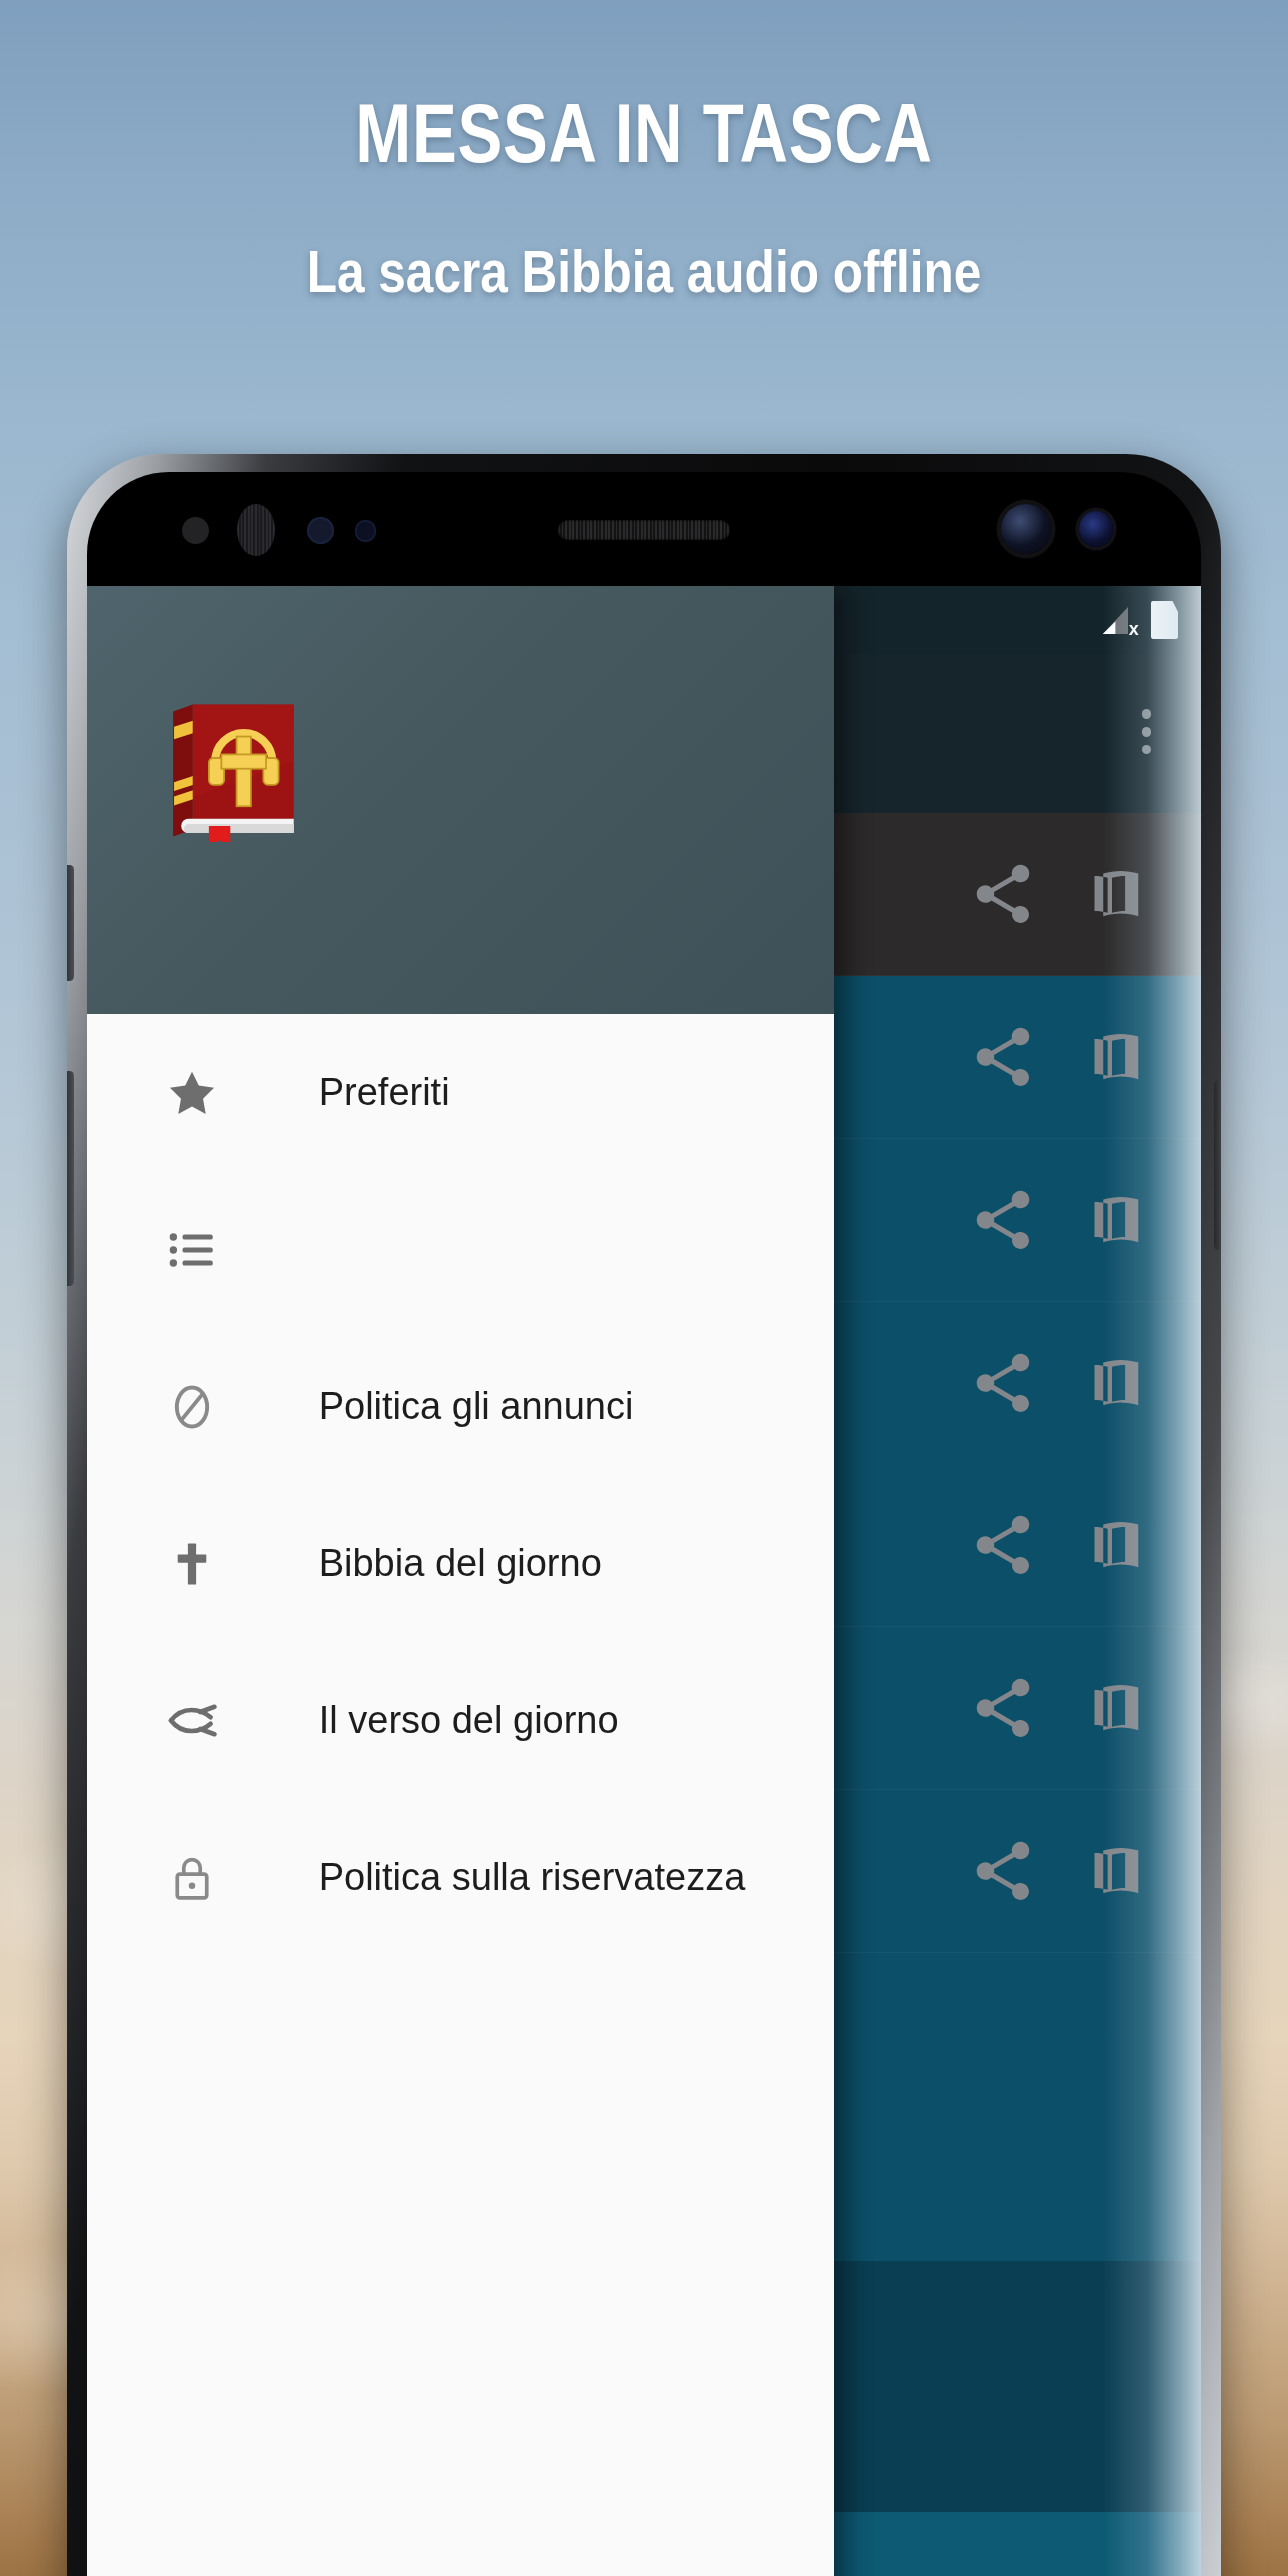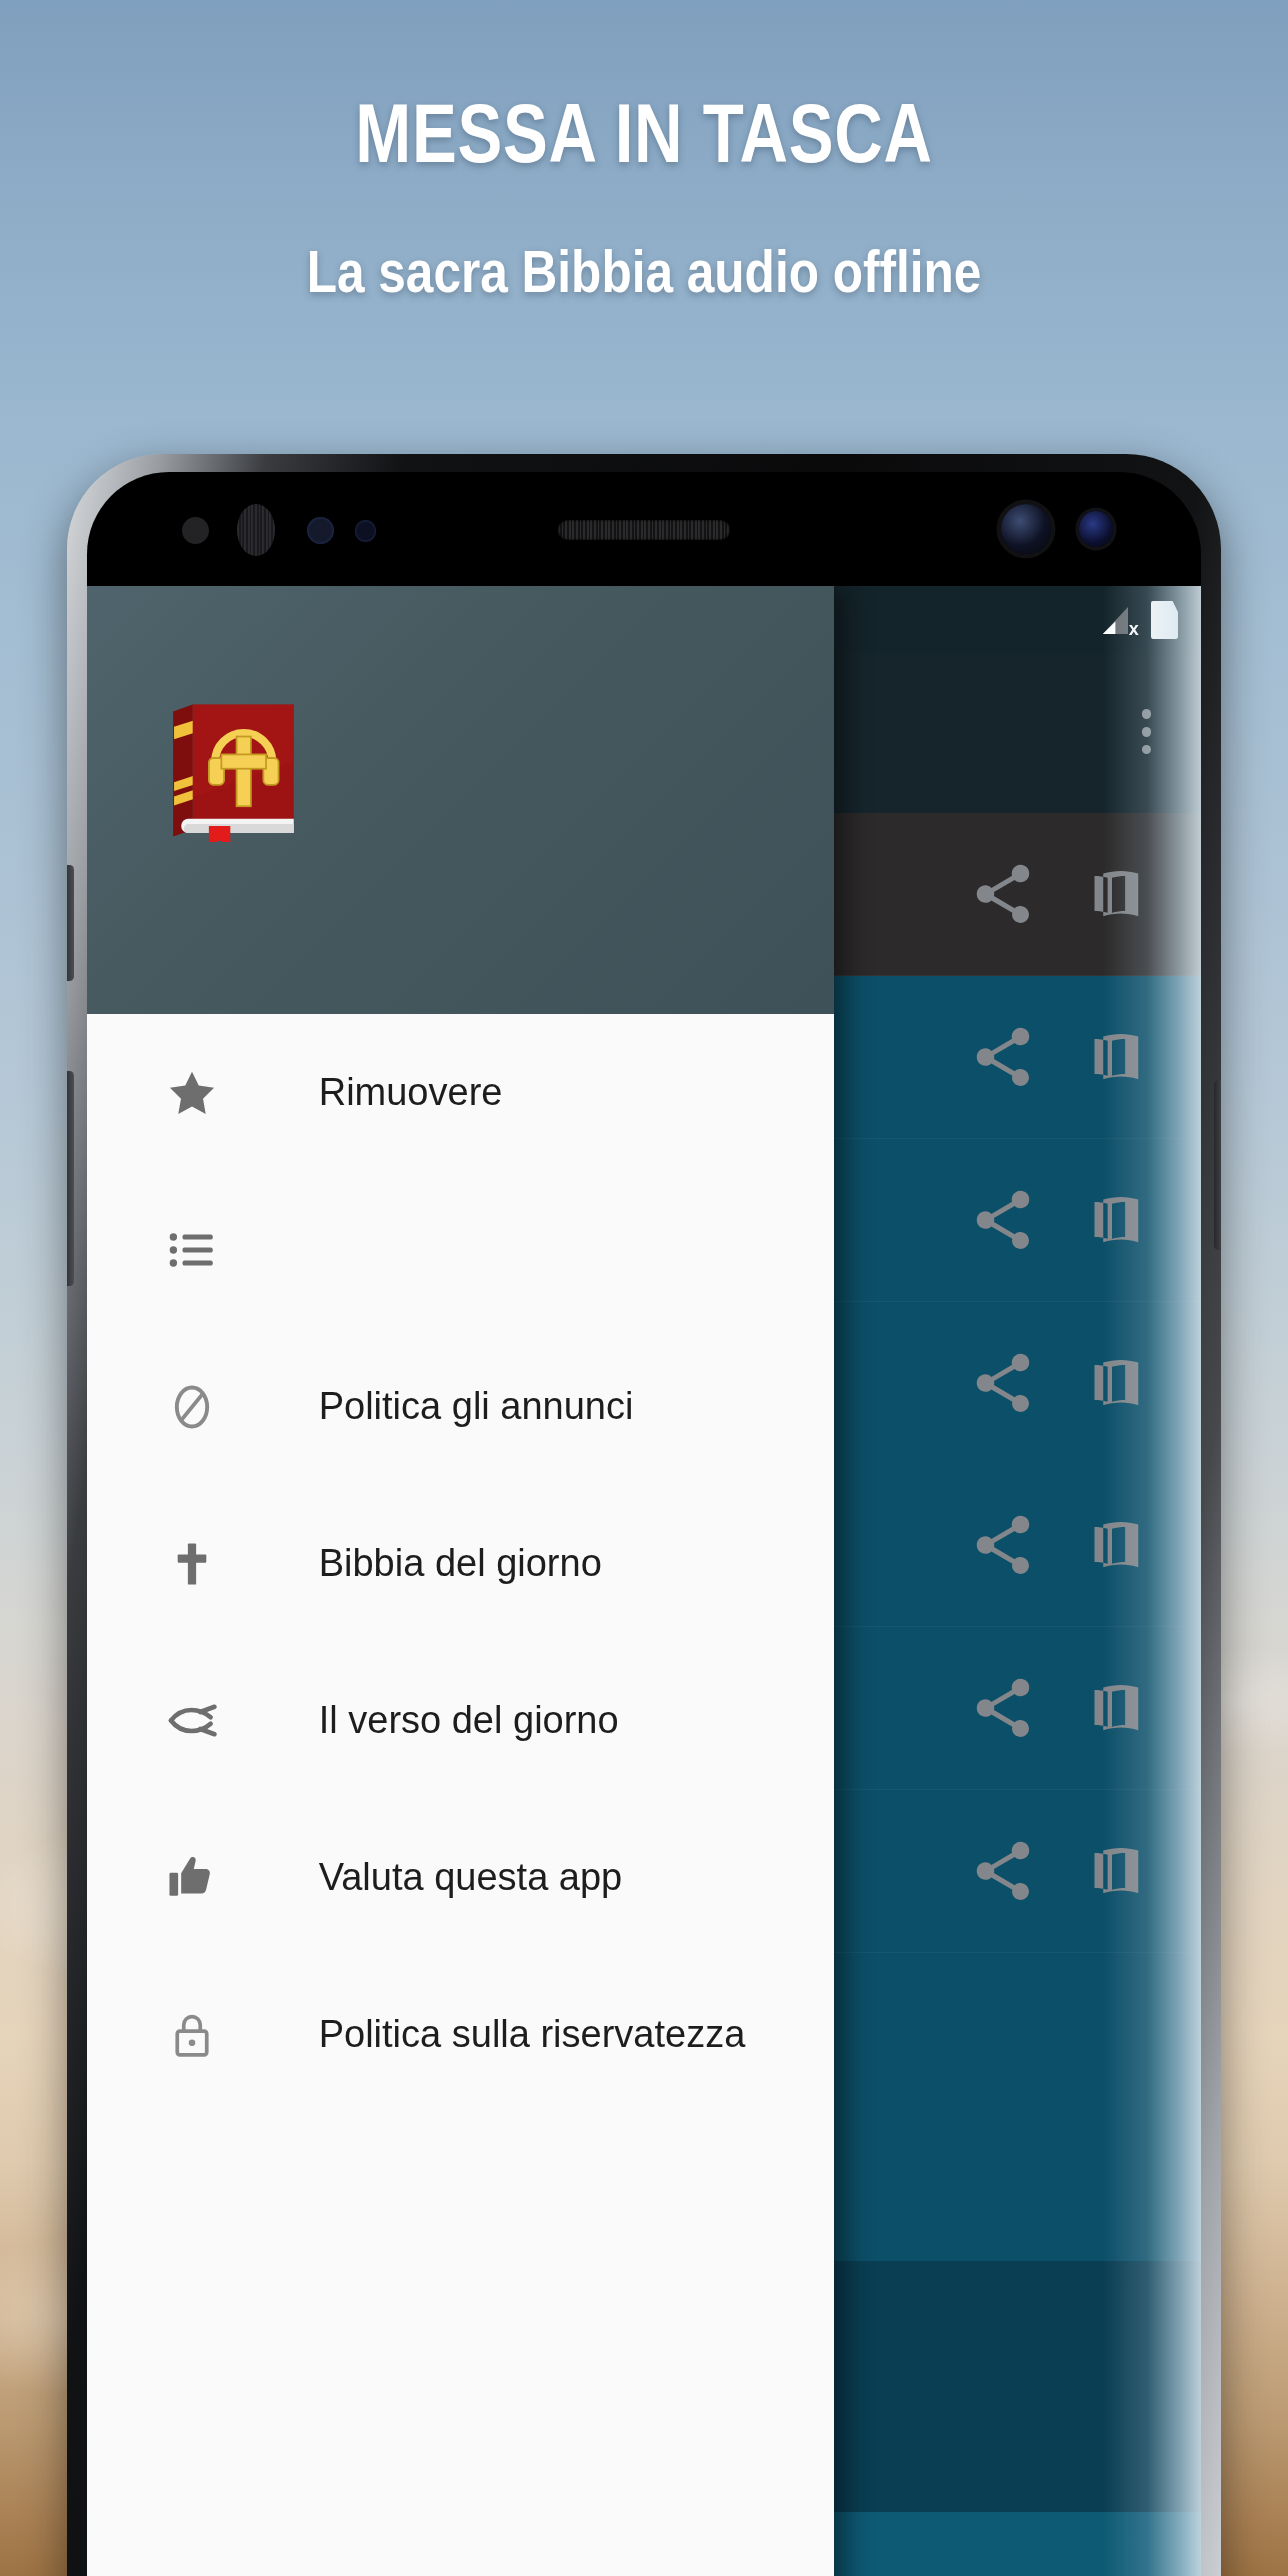--- a/index.html
+++ b/index.html
@@ -402,21 +402,21 @@
         </div>
 
         <div id="drawer-list">
 
           <div class="ditem">
             <span class="dicon">
               <svg viewBox="0 0 24 24" width="54" height="54" fill="#6e6e6e">
                   <path d="M12 2.6l3 6.1 6.8 1-4.9 4.8 1.2 6.8L12 18l-6.1 3.3 1.2-6.8L2.2 9.7l6.8-1z"></path>
                 </svg>
             </span>
-            <span class="dlabel">Rimuovere</span>
+            <span class="dlabel">Preferiti</span>
           </div>
 
           <div class="ditem">
             <span class="dicon">
               <svg viewBox="0 0 24 24" width="52" height="52" fill="#6e6e6e">
                 <circle cx="3.4" cy="6" r="1.7"></circle>
                   <rect x="7.6" y="4.9" width="14" height="2.3" rx="1"></rect>
                 <circle cx="3.4" cy="12" r="1.7"></circle>
                   <rect x="7.6" y="10.9" width="14" height="2.3" rx="1"></rect>
                 <circle cx="3.4" cy="18" r="1.7"></circle>
@@ -452,29 +452,20 @@
               <svg viewBox="0 0 24 24" width="55" height="55" fill="none" stroke="#6e6e6e" stroke-width="2" stroke-linecap="round">
                 <path d="M2.6 12c2.6-3.4 6.3-4.6 9-4.6 3.7 0 6.8 1.9 8.3 3.2"></path>
                 <path d="M2.6 12c2.6 3.4 6.3 4.6 9 4.6 3.7 0 6.8-1.9 8.3-3.2"></path>
                 <path d="M15.4 8.3L21.6 6"></path>
                 <path d="M15.4 15.7L21.6 18"></path>
               </svg>
             </span>
             <span class="dlabel">Il verso del giorno</span>
           </div>
 
-          <div class="ditem">
-            <span class="dicon">
-              <svg viewBox="0 0 24 24" width="52" height="52" fill="#6e6e6e">
-                <rect x="1.6" y="9.6" width="4" height="10.6" rx=".6"></rect>
-                <path d="M7 9.8l4.2-6.9c.4-.6 1.3-.8 1.9-.4.5.3.7.9.6 1.5l-.9 3.8h5.6c1.2 0 2.1 1.1 1.8 2.3l-1.7 7.3c-.2 1-1.1 1.7-2.1 1.7H7z"></path>
-              </svg>
-            </span>
-            <span class="dlabel">Valuta questa app</span>
-          </div>
 
 
           <div class="ditem">
             <span class="dicon">
               <svg viewBox="0 0 24 24" width="52" height="52" fill="none" stroke="#8a8a8a" stroke-width="1.7">
                 <rect x="5.2" y="10.2" width="13.6" height="11" rx="1.2"></rect>
                 <path d="M8.2 10.2V7.3a3.8 3.8 0 017.6 0v2.9"></path>
                 <circle cx="12" cy="15.6" r="1.5" fill="#8a8a8a" stroke="none"></circle>
               </svg>
             </span>

